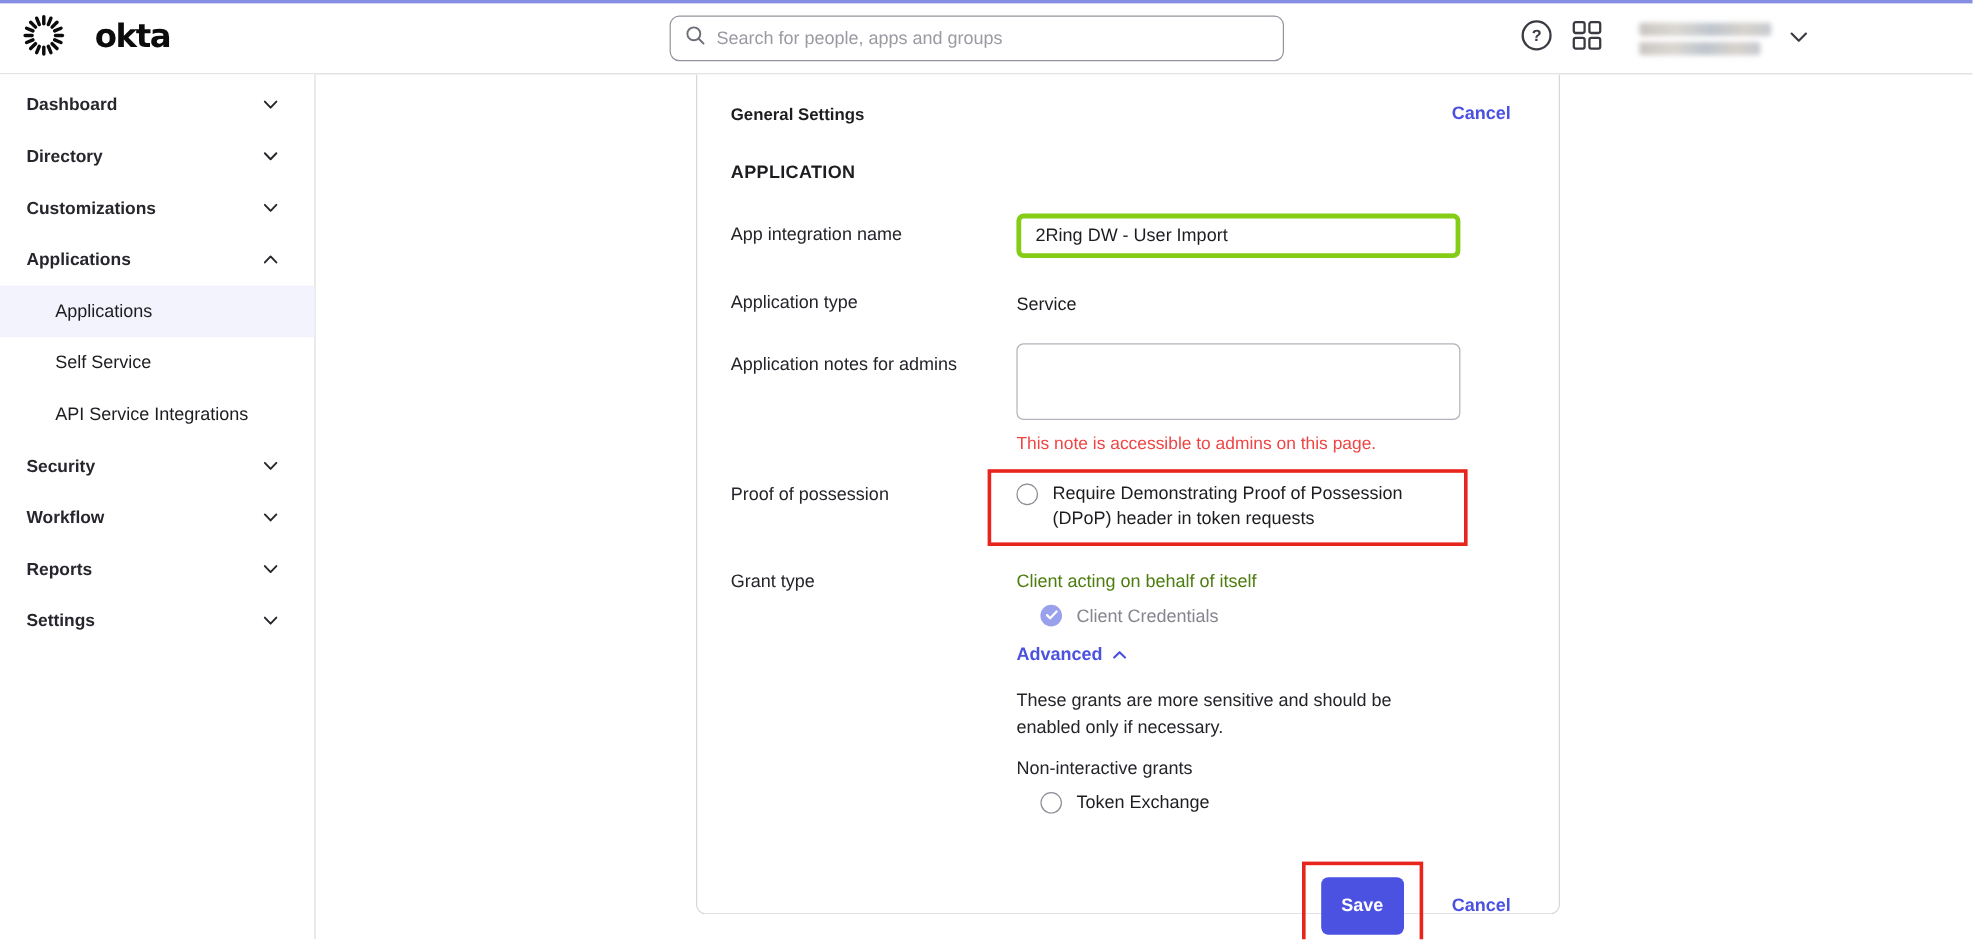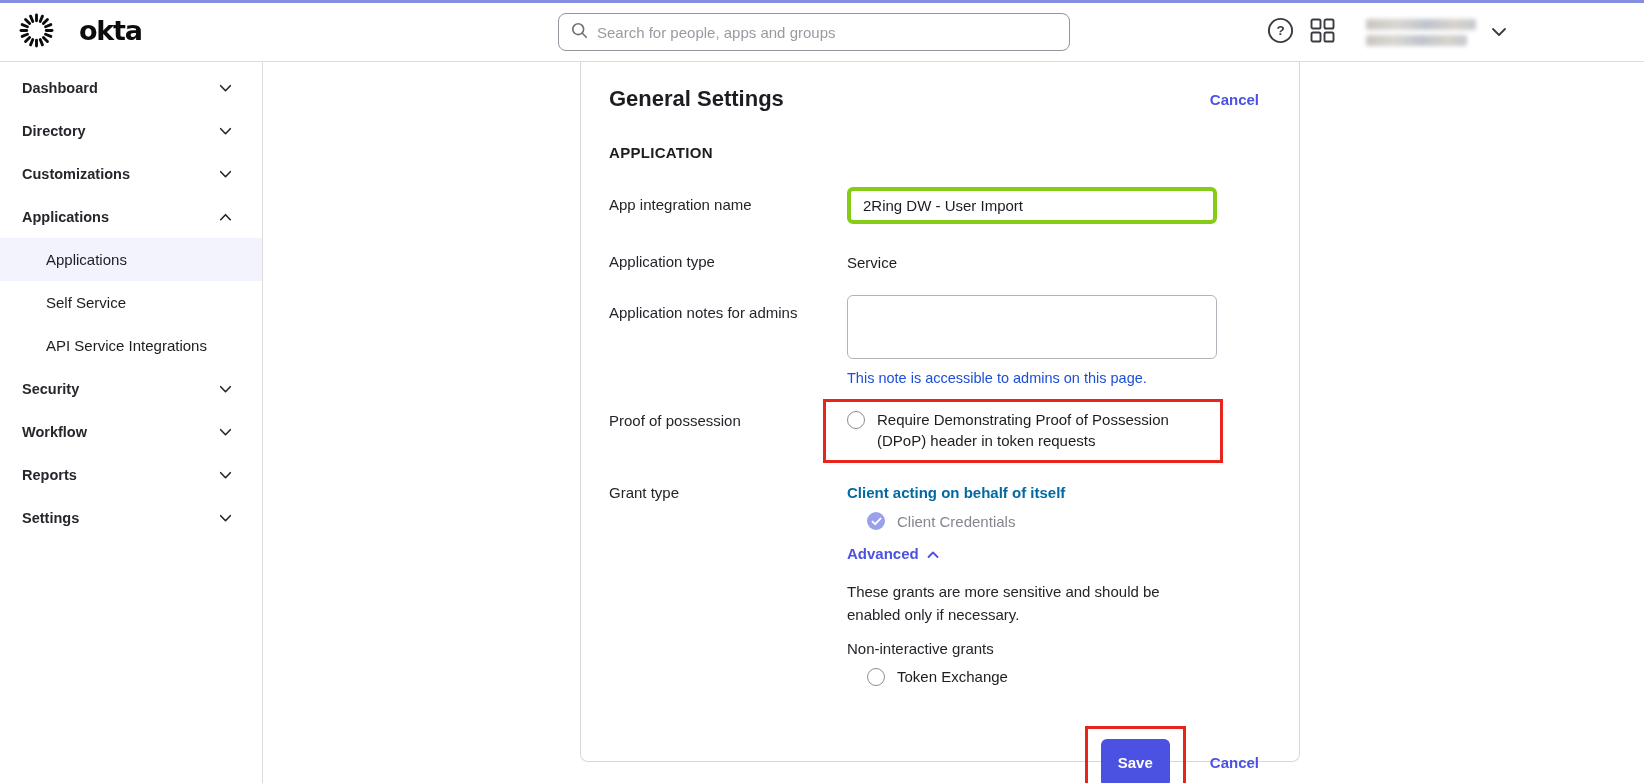--- a/index.html
+++ b/index.html
@@ -29,40 +29,40 @@
   .sidebar { position:absolute; top:62px; left:0; bottom:0; width:263px; background:#fff; border-right:1px solid #dcdce0; padding-top:4px; }
   .nav-item { height:43px; display:flex; align-items:center; justify-content:space-between; padding:0 30px 0 22px; font-size:14.5px; font-weight:700; color:#26262d; cursor:pointer; }
   .nav-sub { height:43px; display:flex; align-items:center; padding-left:46px; font-size:15px; font-weight:400; color:#1d1d21; cursor:pointer; }
   .nav-sub.active { background:#f2f3fc; }
 
   
   .panel { position:absolute; left:580px; top:62px; width:720px; height:700px; background:#fff;
            border-left:1px solid #d7d7dc; border-right:1px solid #d7d7dc; border-bottom:1px solid #d7d7dc;
            border-radius:0 0 8px 8px; }
   .panel-head { display:flex; justify-content:space-between; align-items:center; margin:24px 40px 0 28px; }
-  .panel-title { font-size:22px; font-weight:700; color:#1d1d21; }
+  .panel-title { font-size:14px; font-weight:700; color:#1d1d21; }
   .link { color:#4b51e1; font-weight:700; font-size:15px; cursor:pointer; text-decoration:none; }
   .section-label { margin:32px 28px 0; font-size:15px; font-weight:700; letter-spacing:0.3px; color:#1d1d21; }
 
   .form-row { display:grid; grid-template-columns:238px 1fr; margin:26px 28px 0; align-items:start; }
   .form-label { font-size:15px; color:#24242b; }
   .pt { padding-top:9px; }
   .text-input { width:370px; height:37px; border:4px solid #84cc16; border-radius:6px; padding:0 12px; font-size:15px; color:#1d1d21; font-family:inherit; background:#fff; }
   .static-value { font-size:15px; color:#1d1d21; padding-top:1px; }
   .notes-area { width:370px; height:64px; border:1px solid #b2b2ba; border-radius:6px; padding:8px 12px; font-size:15px; font-family:inherit; resize:none; background:#fff; }
-  .helper { margin-top:7px; font-size:14.5px; color:#1d4ed8; }
+  .helper { margin-top:7px; font-size:14.5px; color:#ef4444; }
 
   .cb { width:18px; height:18px; border:1.5px solid #8d8d97; border-radius:50%; background:#fff; flex:none; cursor:pointer; }
   .cb.checked { background:#99a1ec; border:none; display:flex; align-items:center; justify-content:center; }
 
   .dpop-box { margin-left:-24px; width:400px; border:3px solid #e8251d; padding:7px 8px 9px 21px; display:flex; gap:12px; align-items:flex-start; }
   .dpop-box .cb { margin-top:2px; }
   .cb-text { font-size:15px; color:#1d1d21; line-height:1.4; width:332px; }
 
-  .group-title { font-size:15px; color:#0369a1; padding-top:5px;font-weight:bold; }
+  .group-title { font-size:15px; color:#4d7c0f; padding-top:5px; }
   .check-row { display:flex; align-items:center; gap:12px; margin:11px 0 0 20px; }
   .check-label { font-size:15px; color:#1d1d21; cursor:pointer; }
   .check-label.muted { color:#85858f; }
   .advanced { margin-top:15px; display:flex; align-items:flex-start; gap:8px; cursor:pointer; }
   .adv-note { margin-top:17px; width:356px; font-size:15px; color:#24242b; line-height:1.55; }
   .group2-title { margin-top:13px; font-size:15px; color:#24242b; }
 
   .panel-footer { display:flex; align-items:center; justify-content:flex-end; gap:24px; margin:40px 40px 0 0; }
   .save-box { border:3px solid #e8251d; padding:10px 13px; }
   .btn-primary { background:#4b51e1; color:#fff; border:none; border-radius:6px; height:48px; padding:0 17px; font-size:15px; font-weight:700; font-family:inherit; cursor:pointer; }

